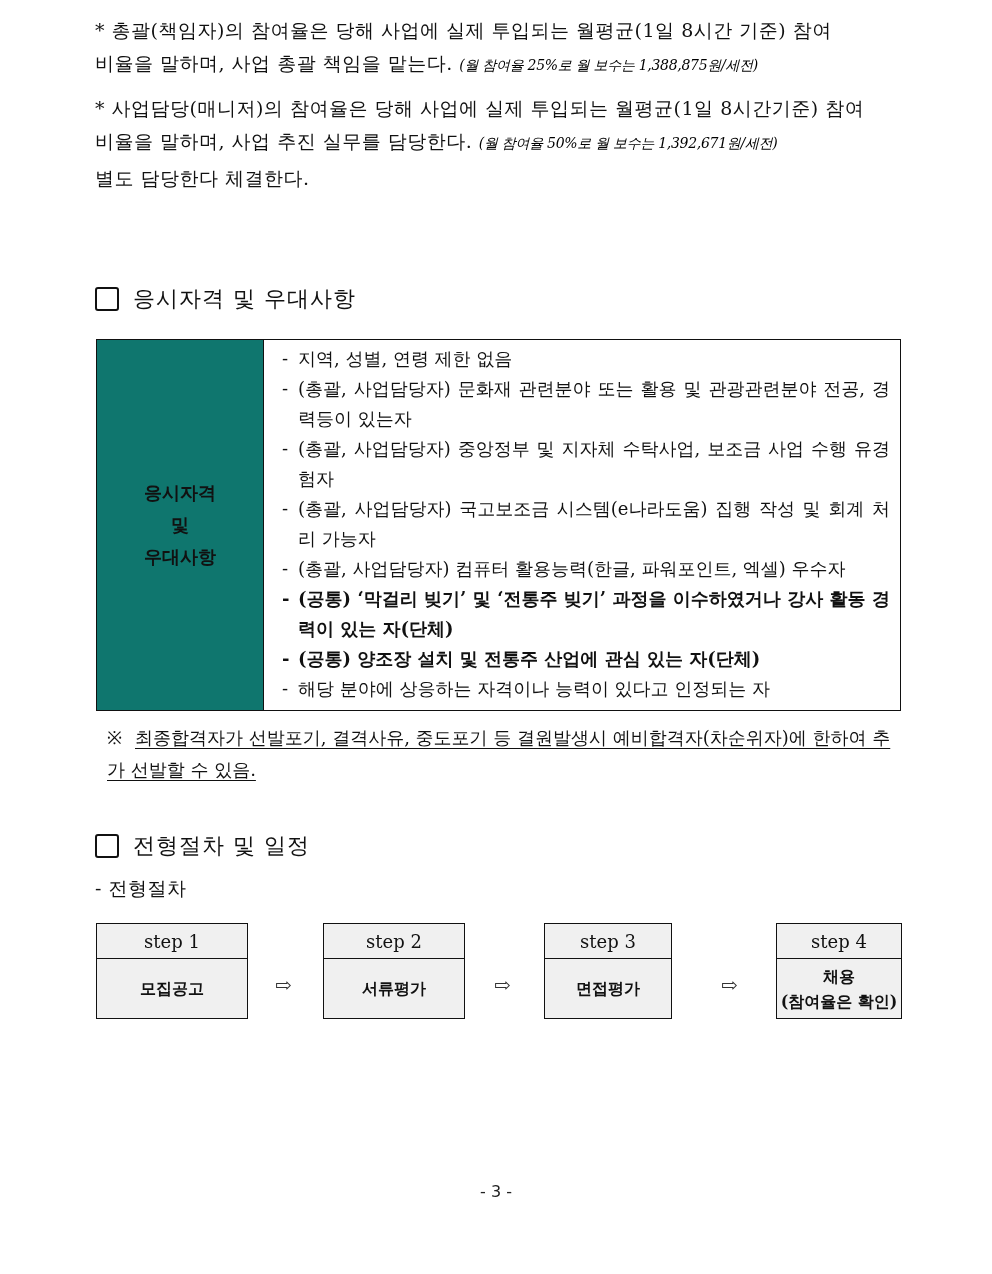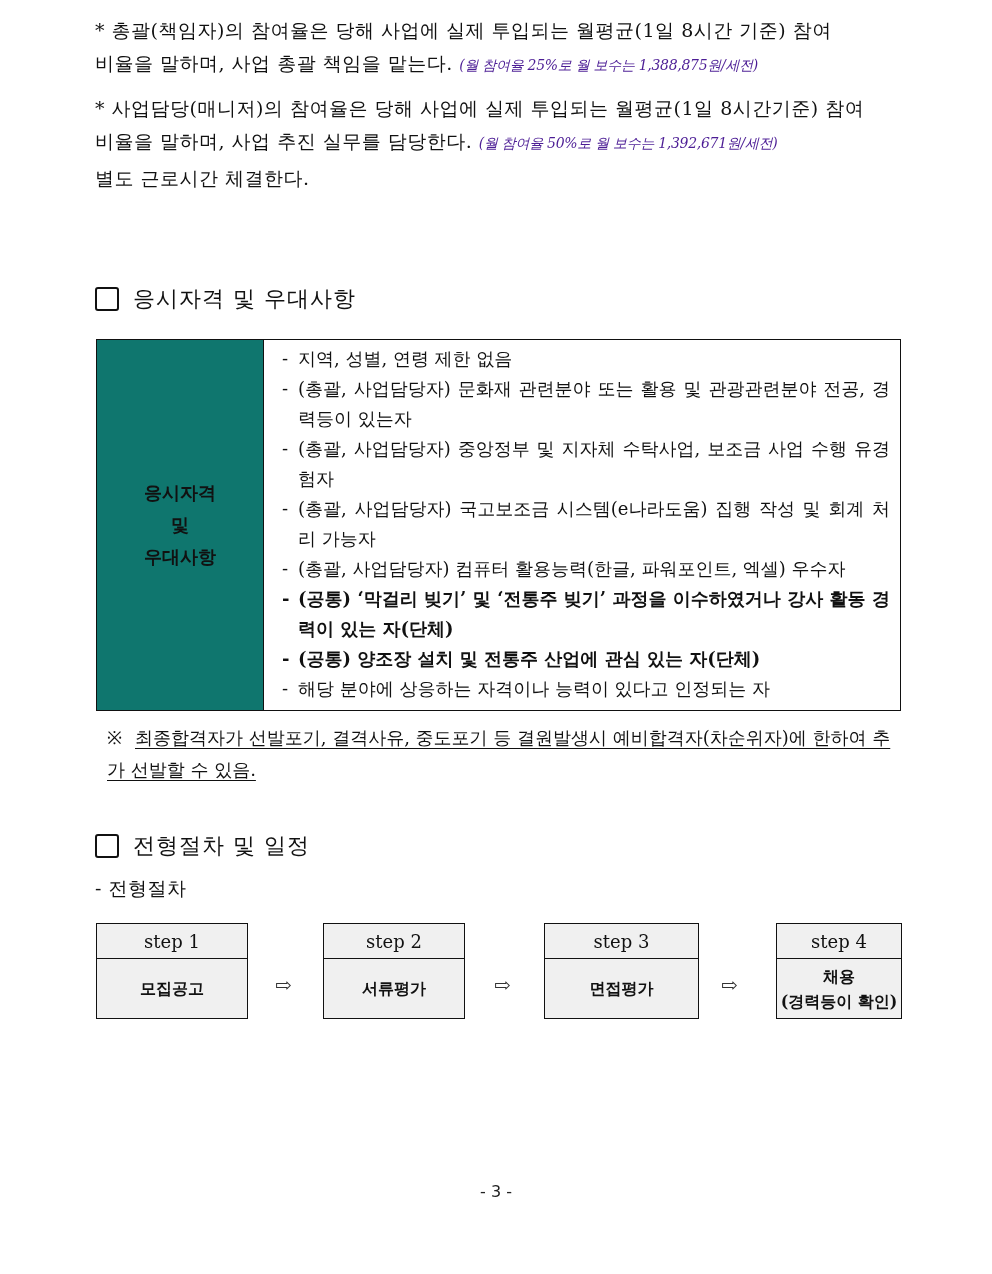--- a/index.html
+++ b/index.html
@@ -2,21 +2,21 @@
 <html><head>
 <meta charset="utf-8">
 <style>
   html, body { margin:0; padding:0; background:#ffffff; }
   body { width:992px; height:1274px; position:relative; overflow:hidden;
          font-family:"DejaVu Serif","Liberation Serif",serif; color:#111; }
   .page { position:absolute; left:0; top:0; width:992px; height:1274px;border-radius:9px; }
   .para { position:absolute; left:95px; width:802px; font-size:19px; line-height:33px;
           text-align:justify; text-align-last:left; letter-spacing:0.5px; }
   .para .line { display:block; white-space:nowrap; }
-  .para .note { font-style:italic; font-size:14px; letter-spacing:-0.3px; color:#4c1d95; }
+  .para .note { font-style:italic; font-size:14px; letter-spacing:-0.3px; color:#000000; }
   .section { position:absolute; left:95px; display:flex; align-items:center; font-size:22px; letter-spacing:1px; }
   .section .box { width:24px; height:24px; border:2px solid #111; border-radius:3px; margin-right:14px; box-sizing:border-box; }
   .qual-table { position:absolute; left:96px; top:339px; width:805px; height:372px;
                 border:1.5px solid #111; box-sizing:border-box; display:flex; }
   .qual-head { width:166px; background:#0f766e; border-right:1.5px solid #111;
                display:flex; flex-direction:column; justify-content:center; align-items:center;
                font-weight:bold; font-size:18px; line-height:32px; text-align:center; }
   .qual-body { flex:1; padding:4px 10px 0 18px; font-size:18px; line-height:30px; }
   .qual-item { display:flex; }
   .qual-item .dash { width:16px; flex:none; }
@@ -50,21 +50,21 @@
 
   <div class="para" style="top:92px;">
     <span class="line">* 사업담당(매니저)의 참여율은 당해 사업에 실제 투입되는 월평균(1일 8시간기준) 참여</span>
     <span class="line">
       <span>비율을 말하며, 사업 추진 실무를 담당한다.</span>
       <span class="note">(월 참여율 50%로 월 보수는 1,392,671원/세전)</span>
     </span>
   </div>
 
   <div class="para" style="top:162px;">
-    <span class="line">별도 근로시간 체결한다.</span>
+    <span class="line">별도 담당한다 체결한다.</span>
   </div>
 
   <div class="section" style="top:284px;">
     <span class="box"></span>
     <span>응시자격 및 우대사항</span>
   </div>
 
   <div class="qual-table">
     <div class="qual-head">
       <span>응시자격</span>
@@ -123,26 +123,26 @@
     <div class="sb">모집공고</div>
   </div>
   <span class="arrow" style="left:275px;">⇨</span>
 
   <div class="step" style="left:323px; width:142px;">
     <div class="sh">step 2</div>
     <div class="sb">서류평가</div>
   </div>
   <span class="arrow" style="left:494px;">⇨</span>
 
-  <div class="step" style="left:544px; width:155px;">
+  <div class="step" style="left:544px; width:128px;">
     <div class="sh">step 3</div>
     <div class="sb">면접평가</div>
   </div>
   <span class="arrow" style="left:721px;">⇨</span>
 
   <div class="step" style="left:776px; width:126px;">
     <div class="sh">step 4</div>
     <div class="sb" style="white-space:pre-line;">채용
-(경력등이 확인)</div>
+(참여율은 확인)</div>
   </div>
 
   <div class="pnum">- 3 -</div>
 </div>
 
 </body></html>

